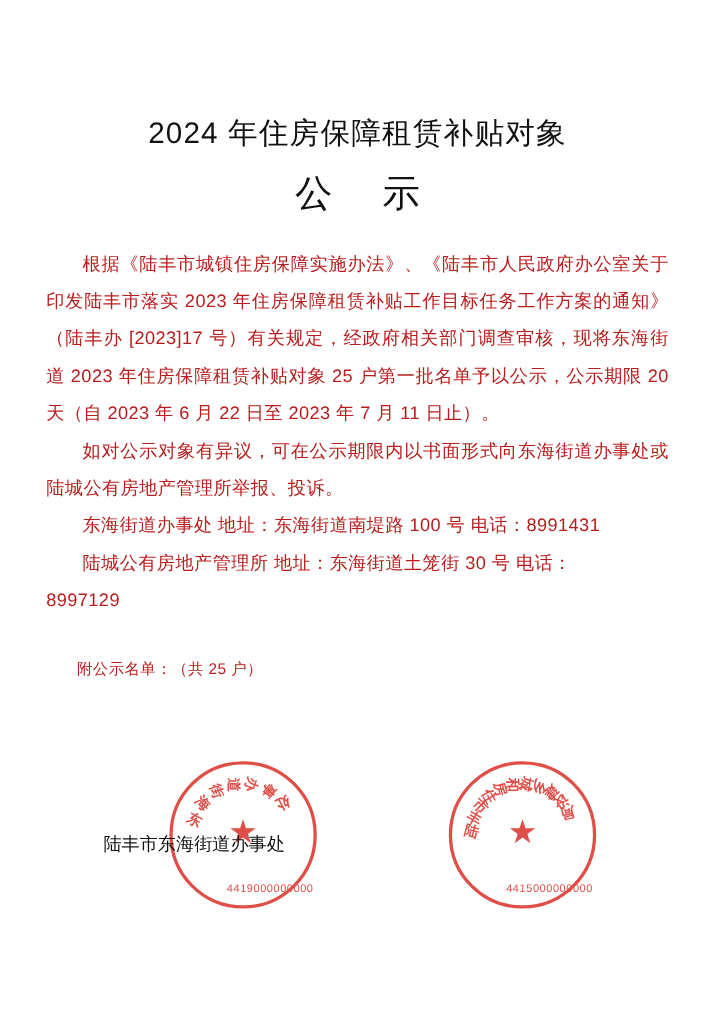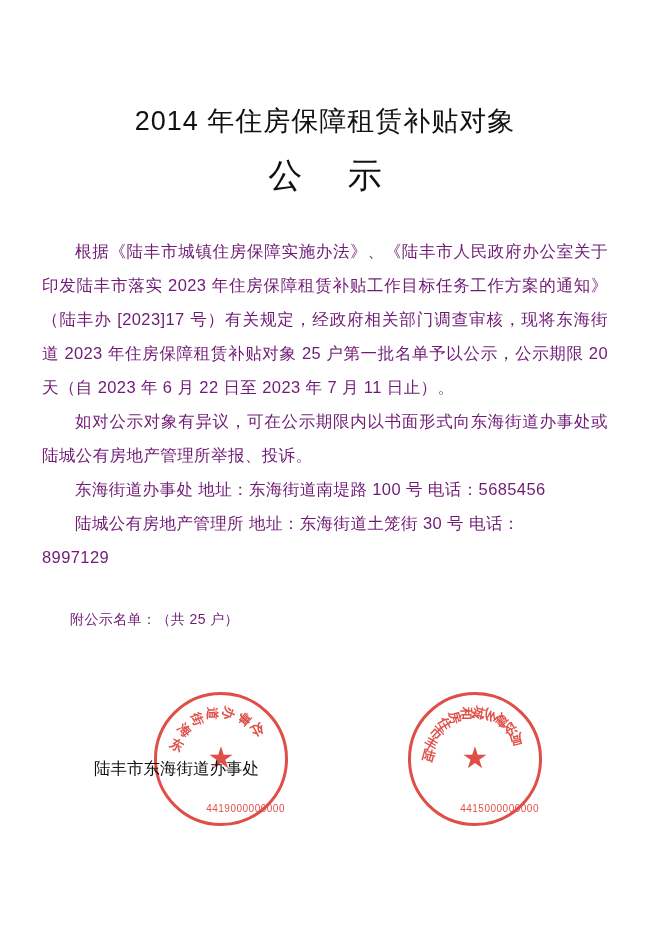--- a/index.html
+++ b/index.html
@@ -36,24 +36,24 @@
   .doc-subtitle {
     margin-top: 14px;
     font-size: 34px;
     font-family: "Liberation Sans", "DejaVu Sans", sans-serif;
     font-weight: 400;
     letter-spacing: 18px;
     color: #111;
     padding-left: 18px;
   }
   .body-block {
-    margin-top: 36px;
+    margin-top: 25px;
     font-size: 16.5px;
     line-height: 2.06;
-    color: #701a75;
+    color: #b91c1c;
     text-align: justify;
     font-family: "Liberation Sans", "DejaVu Sans", sans-serif;
   }
   .para {
     margin: 0;
     text-indent: 2em;
     letter-spacing: 0.4px;
   }
   .para + .para {
     margin-top: 0px;
@@ -143,28 +143,28 @@
     color: #d8281f;
     font-family: Liberation Sans, sans-serif;
   }
 </style>
 </head>
 <body>
 
 <div class="page">
 
   <div class="title-block">
-    <div class="doc-title">2014 年住房保障租赁补贴对象</div>
+    <div class="doc-title">2024 年住房保障租赁补贴对象</div>
     <div class="doc-subtitle">公 示</div>
   </div>
 
   <div class="body-block">
     <p class="para">根据《陆丰市城镇住房保障实施办法》、《陆丰市人民政府办公室关于印发陆丰市落实 2023 年住房保障租赁补贴工作目标任务工作方案的通知》（陆丰办 [2023]17 号）有关规定，经政府相关部门调查审核，现将东海街道 2023 年住房保障租赁补贴对象 25 户第一批名单予以公示，公示期限 20 天（自 2023 年 6 月 22 日至 2023 年 7 月 11 日止）。</p>
     <p class="para">如对公示对象有异议，可在公示期限内以书面形式向东海街道办事处或陆城公有房地产管理所举报、投诉。</p>
-    <p class="contact-line">东海街道办事处  地址：东海街道南堤路 100 号   电话：5685456</p>
+    <p class="contact-line">东海街道办事处  地址：东海街道南堤路 100 号   电话：8991431</p>
     <p class="contact-line">陆城公有房地产管理所     地址：东海街道土笼街 30 号  电话：</p>
     <p class="contact-line cont">8997129</p>
     <p class="attach-line">附公示名单：（共 25 户）</p>
   </div>
 
   <div class="sign-area">
 
     <div class="seal seal-left">
       <div class="arc-text">
         <span style="transform: rotate(-62deg) translate(0,-52px) rotate(90deg);">东</span>

